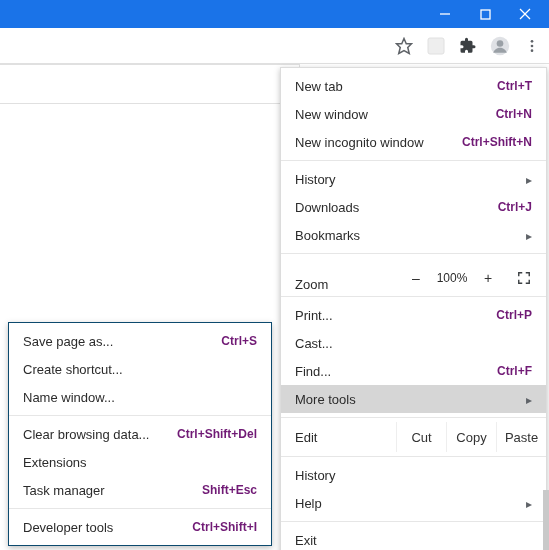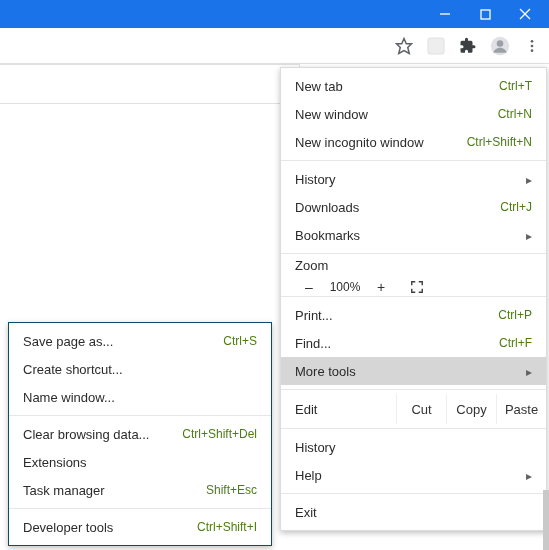--- a/index.html
+++ b/index.html
@@ -67,27 +67,26 @@
     border: 1px solid #dcdcdc;
     padding: 4px 0;
   }
   .mi {
     display: flex;
     align-items: center;
     height: 28px;
     padding: 0 14px;
   }
   .mi .lbl { flex: 1; }
-  .mi .sc { color: #4d7c0f; font-size: 12px; }
+  .mi .sc { color: #701a75; font-size: 12px; font-weight: bold; }
   .sep { height: 1px; background: #e6e6e6; margin: 4px 0; }
   .mi.highlight { background: #d6d6d6; }
   .zoom-row {
-    display: flex; align-items: flex-start; height: 34px;
+    display: flex; align-items: flex-end; height: 34px;
     padding: 0 0 0 14px;
-    flex-direction: column;
   }
   .zoom-row .lbl { flex: 1; }
   .zoom-ctrl {
     display: flex; align-items: center; gap: 0;
   }
   .zbtn {
     width: 28px; height: 28px;
     display: flex; align-items: center; justify-content: center;
     font-size: 14px; color: #333;
   }
@@ -224,20 +223,23 @@
         </svg>
       </div>
     </div>
   </div>
   <div class="sep"></div>
   <div class="mi">
     <span class="lbl">Print...</span>
     <span class="sc">Ctrl+P</span>
   </div>
   <div class="mi">
+    <span class="lbl">Cast...</span>
+  </div>
+  <div class="mi">
     <span class="lbl">Find...</span>
     <span class="sc">Ctrl+F</span>
   </div>
   <div class="mi highlight">
     <span class="lbl">More tools</span>
     <span class="arrow-right"></span>
   </div>
   <div class="sep"></div>
   <div class="edit-row">
     <span class="lbl">Edit</span>

